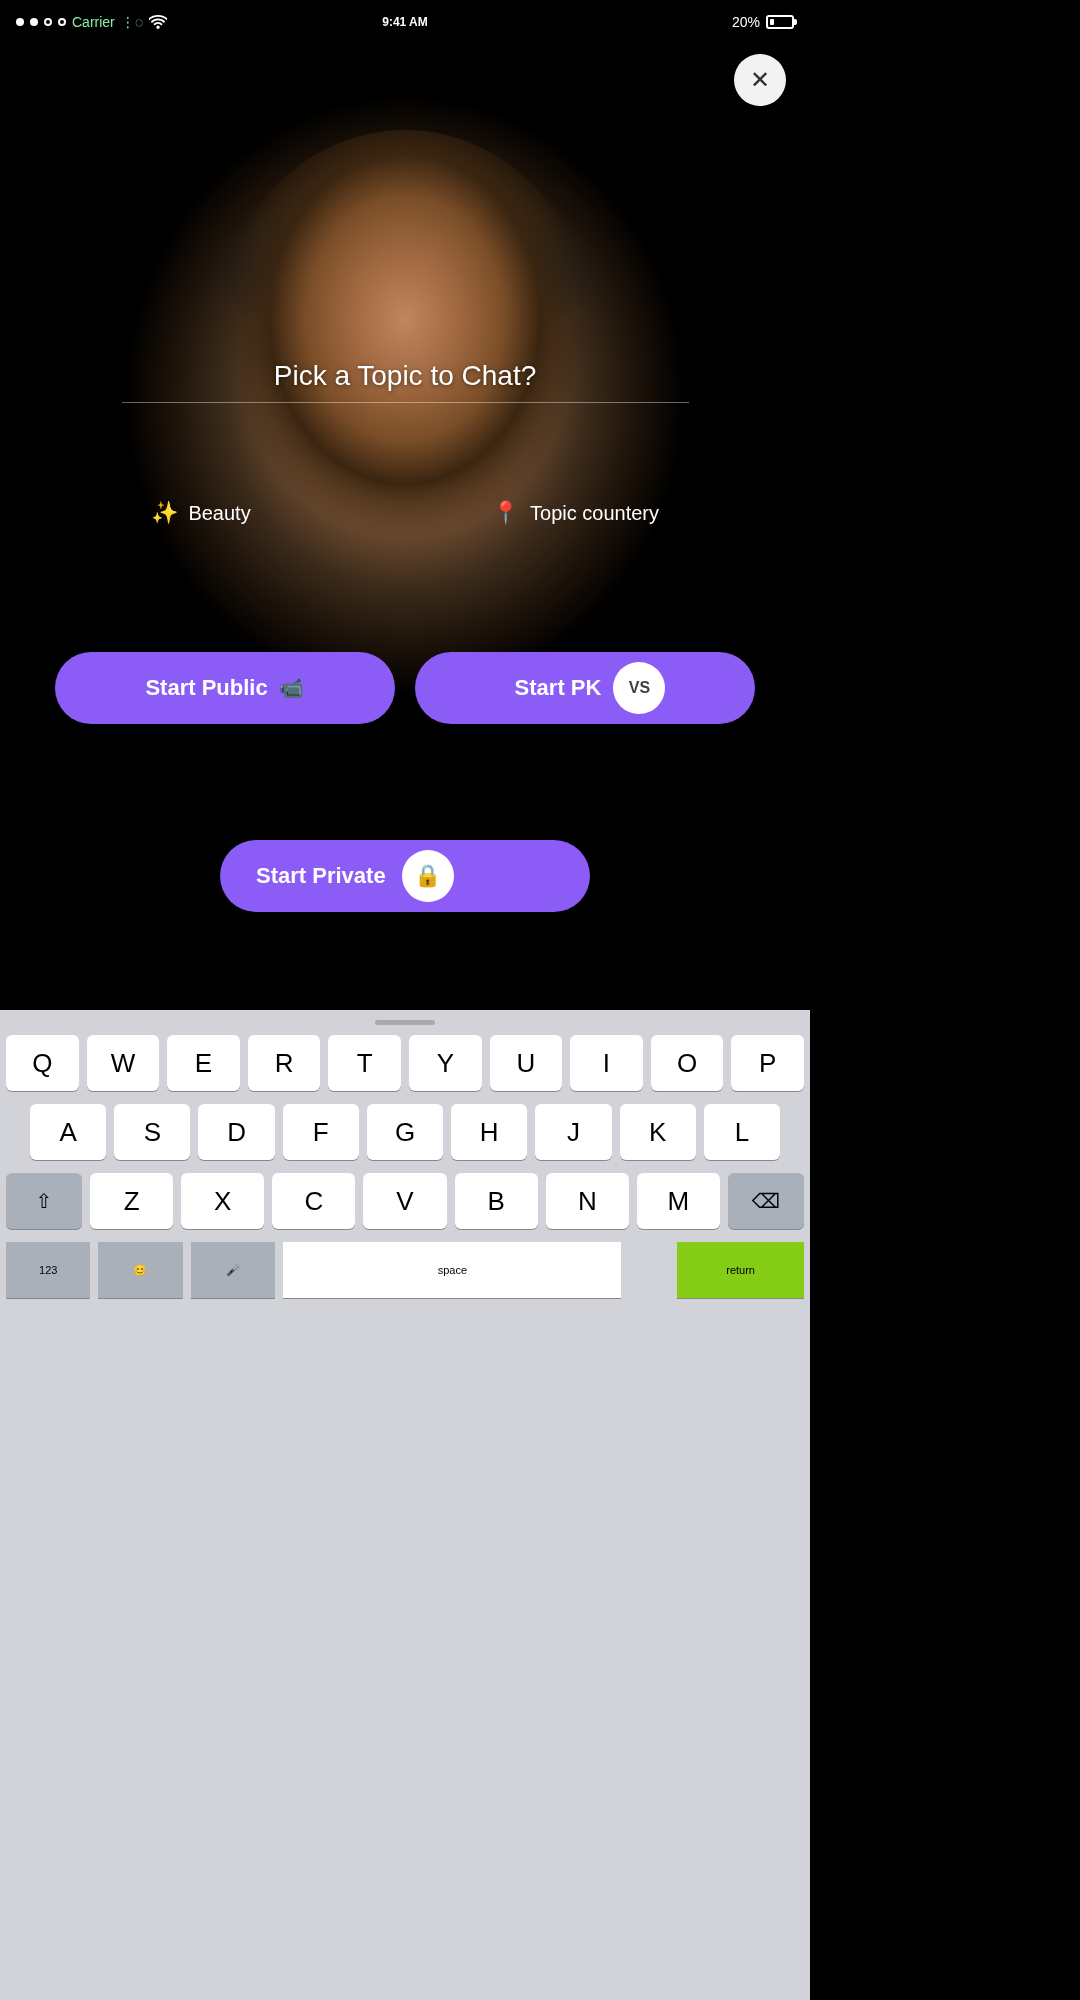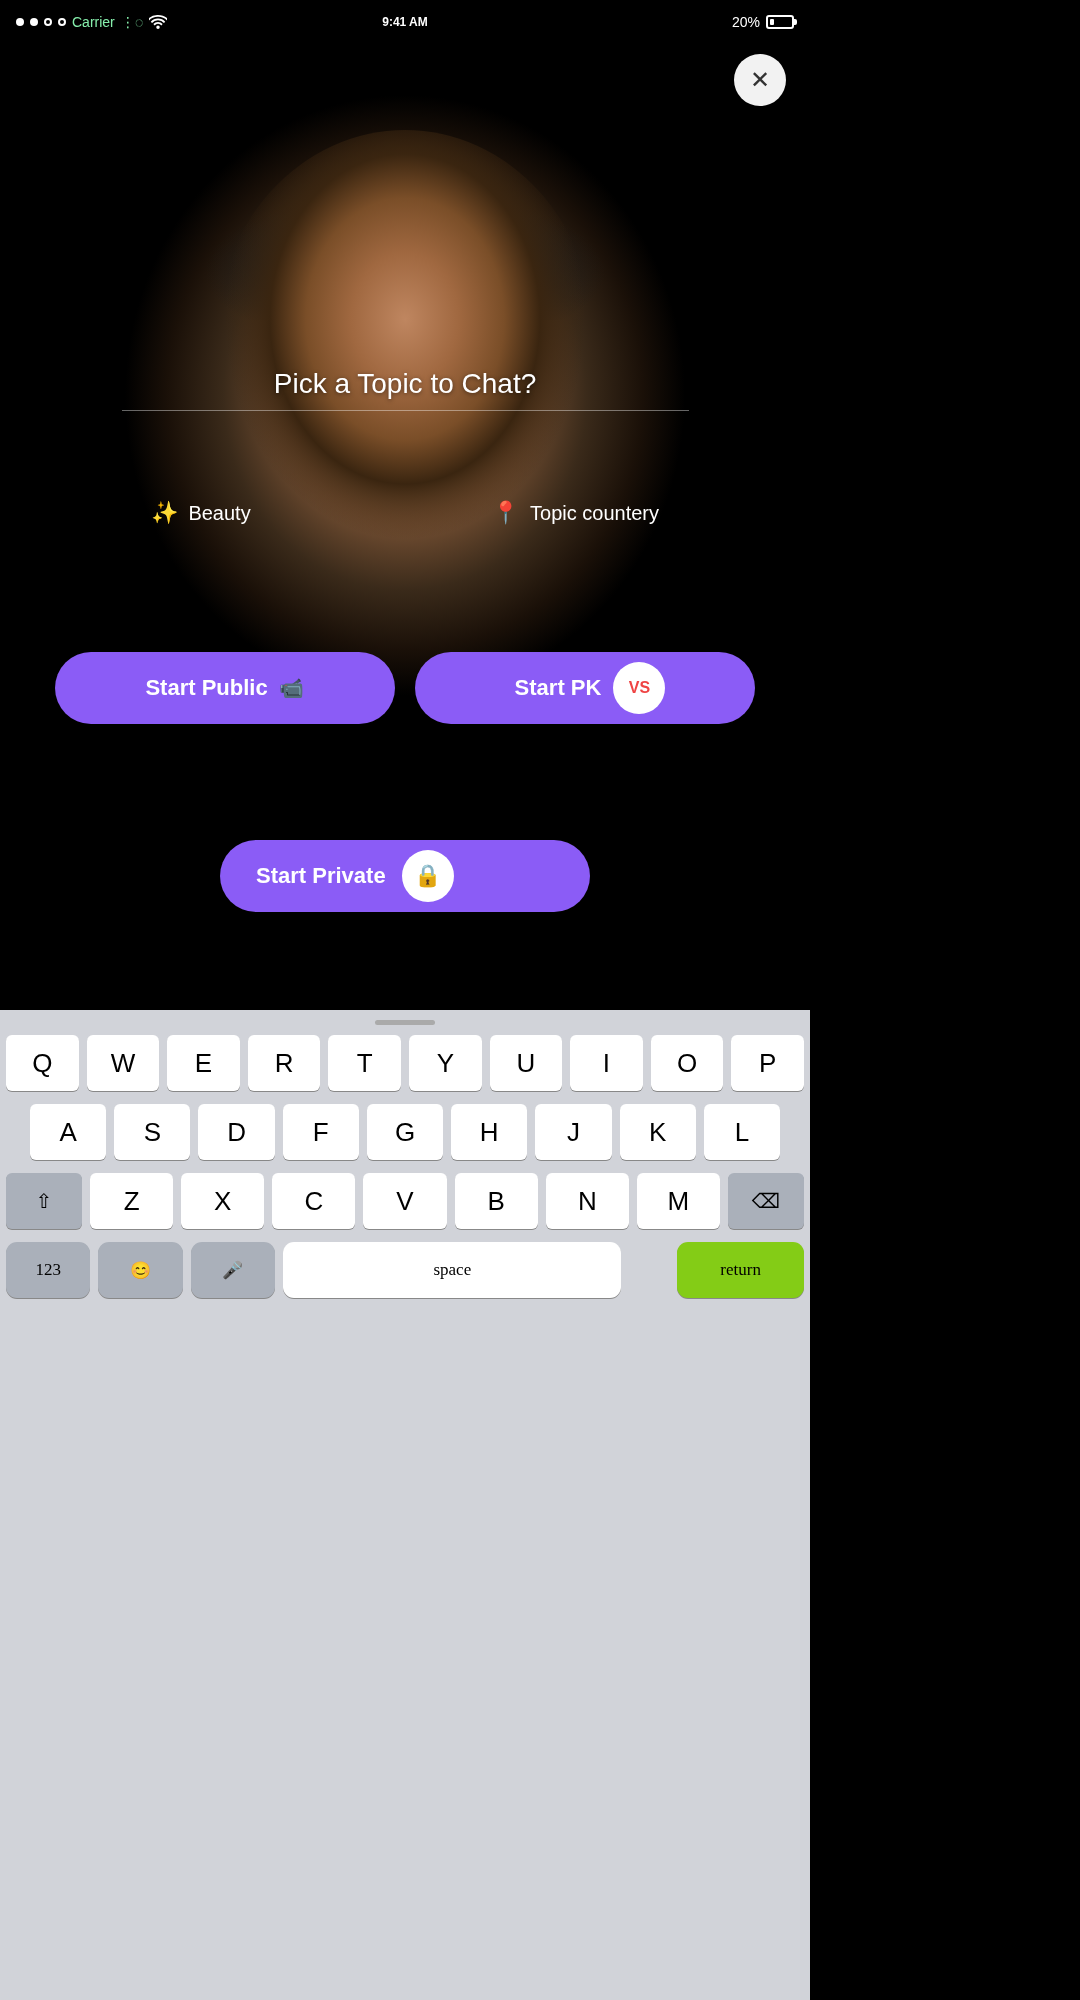--- a/index.html
+++ b/index.html
@@ -155,21 +155,21 @@
     }
     #close-button span {
       font-size: 22px;
       color: #333;
       line-height: 1;
     }
 
     
     #topic-section {
       position: absolute;
-      top: 368px;
+      top: 360px;
       left: 0;
       width: 100%;
       text-align: center;
       z-index: 20;
     }
     #topic-title {
       color: #fff;
       font-size: 28px;
       font-weight: 400;
       margin-bottom: 10px;
@@ -252,21 +252,21 @@
       padding: 0 20px 0 30px;
       flex: 1;
       max-width: 340px;
     }
 
     .vs-circle {
       width: 52px;
       height: 52px;
       border-radius: 50%;
       background: #fff;
-      color: #ef4444;
+      color: #404040;
       font-size: 16px;
       font-weight: 700;
       display: flex;
       align-items: center;
       justify-content: center;
       flex-shrink: 0;
     }
 
     
     #private-row {
@@ -365,34 +365,33 @@
 
     #bottom-row {
       display: flex;
       gap: 8px;
       padding: 0 6px;
       margin-bottom: 0;
     }
 
     .bottom-key {
       background: #aab0ba;
-      border-radius: 11px;
+      border-radius: 0;
       height: 56px;
       flex: 1;
       display: flex;
       align-items: center;
       justify-content: center;
-      font-size: 17px;
+      font-size: 11px;
       font-weight: 400;
       color: #000;
       cursor: pointer;
       box-shadow: 0 1px 0 #888;
       border: none;
       user-select: none;
-      font-family: Liberation Serif, serif;
     }
 
     .bottom-key.space-bar {
       background: #ffffff;
       flex: 4;
     }
 
     .bottom-key.return-key {
       background: #84cc16;
       flex: 1.5;

